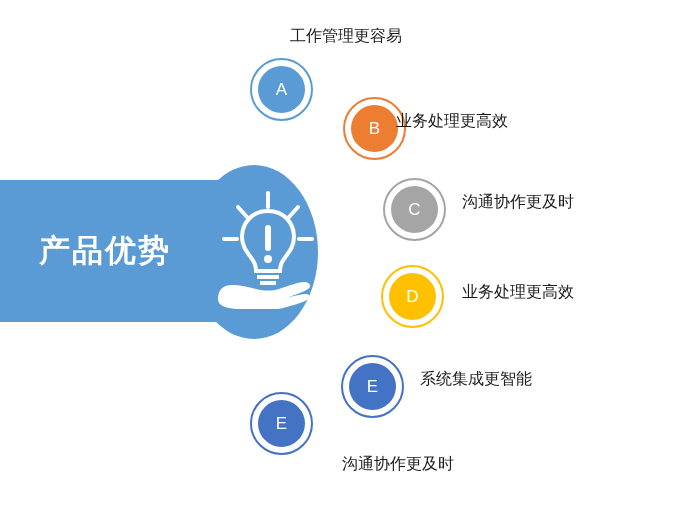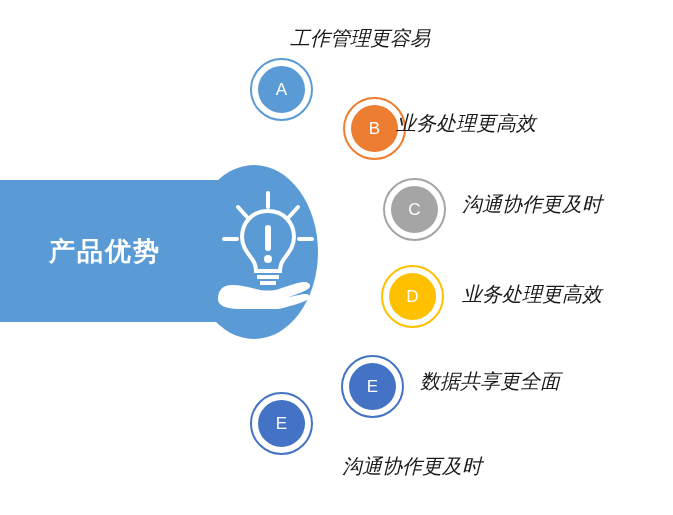--- a/index.html
+++ b/index.html
@@ -46,21 +46,21 @@
   #banner-title {
     position: absolute;
     left: 0px;
     top: 15px;
     width: 210px;
     height: 142px;
     display: flex;
     align-items: center;
     justify-content: center;
     color: #ffffff;
-    font-size: 26px;
+    font-size: 31px;
     font-weight: bold;
     letter-spacing: 2px;
     white-space: nowrap;
   }
   #banner-icon {
     position: absolute;
     left: 216px;
     top: 26px;
     width: 104px;
     height: 120px;
@@ -85,24 +85,23 @@
     align-items: center;
     justify-content: center;
     color: #ffffff;
     font-size: 17px;
     font-weight: normal;
     line-height: 1;
   }
   .item-label {
     position: absolute;
     color: #1a1a1a;
-    font-size: 20px;
+    font-size: 16px;
     white-space: nowrap;
     line-height: 1;
-    font-style: italic;
   }
 </style>
 </head>
 <body>
 
 <div id="canvas">
 
   <div id="banner">
     <div id="banner-ellipse"></div>
     <div id="banner-bar"></div>
@@ -165,21 +164,21 @@
     </div>
     <div class="item-label" style="left:462px; top:284px;">业务处理更高效</div>
   </div>
 
   <div class="item">
     <div class="badge" style="left:341px; top:355px; width:63px; height:63px; border:2px solid #4472C4;">
       <div class="badge-inner" style="width:47px; height:47px; background:#4472C4;">
         <span>E</span>
       </div>
     </div>
-    <div class="item-label" style="left:420px; top:371px;">数据共享更全面</div>
+    <div class="item-label" style="left:420px; top:371px;">系统集成更智能</div>
   </div>
 
   <div class="item">
     <div class="badge" style="left:250px; top:392px; width:63px; height:63px; border:2px solid #4472C4;">
       <div class="badge-inner" style="width:47px; height:47px; background:#4472C4;">
         <span>E</span>
       </div>
     </div>
     <div class="item-label" style="left:310px; top:456px;margin-left:32px;">沟通协作更及时</div>
   </div>

